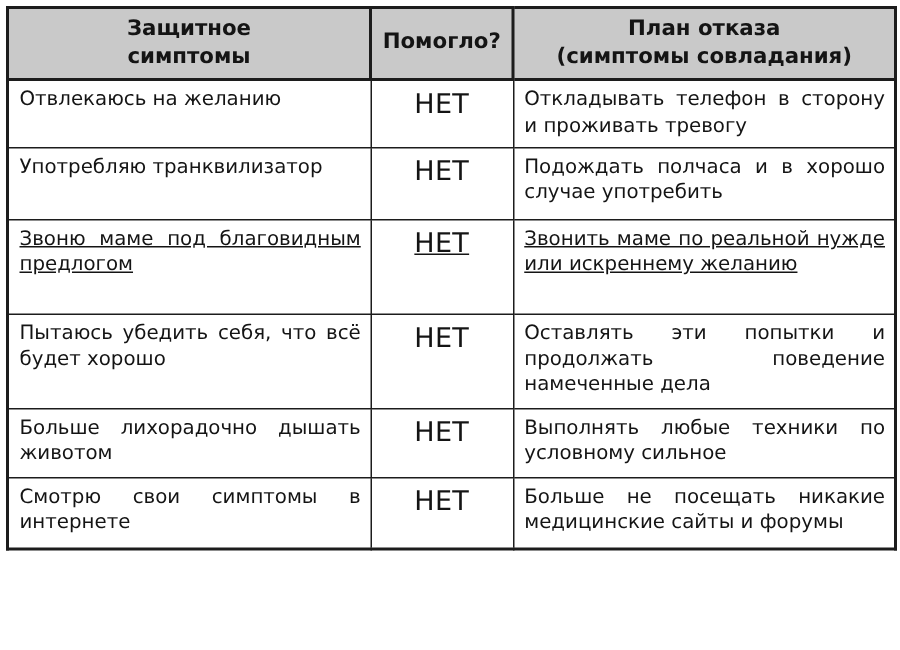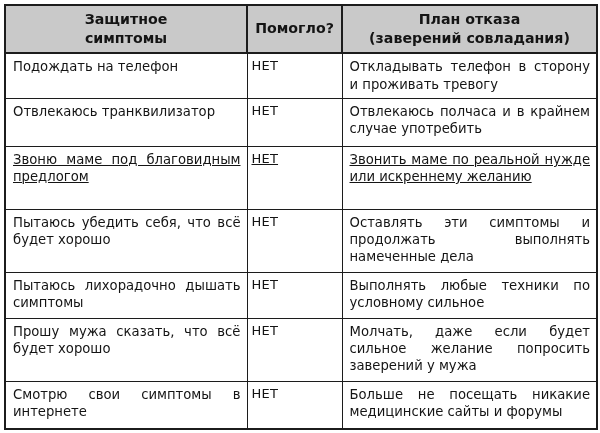--- a/index.html
+++ b/index.html
@@ -57,22 +57,22 @@
     padding: 4px 6px 5px 7px;
     background: #ffffff;
     box-sizing: border-box;
   }
   tbody td.behavior {
     text-align: justify;
     text-align-last: left;
     hyphens: manual;
   }
   tbody td.helped {
-    text-align: left;
-    font-size: 13px;
+    text-align: center;
+    font-size: 18px;
     letter-spacing: 0.2px;
     padding-left: 4px;
     padding-right: 4px;
   }
   tbody td.plan {
     text-align: justify;
     text-align-last: left;
     hyphens: manual;
   }
   tbody tr.r0 td { height: 45px; }
@@ -97,54 +97,49 @@
       <tr>
         <th>
           <span class="hl">Защитное</span>
           <span class="hl">симптомы</span>
         </th>
         <th>
           <span class="hl">Помогло?</span>
         </th>
         <th>
           <span class="hl">План отказа</span>
-          <span class="hl">(заверений совладания)</span>
+          <span class="hl">(симптомы совладания)</span>
         </th>
       </tr>
     </thead>
     <tbody>
       <tr class="r0">
-        <td class="behavior">Подождать на телефон</td>
+        <td class="behavior">Отвлекаюсь на желанию</td>
         <td class="helped">НЕТ</td>
         <td class="plan">Откладывать телефон в сторону и проживать тревогу</td>
       </tr>
       <tr class="r1">
-        <td class="behavior">Отвлекаюсь транквилизатор</td>
+        <td class="behavior">Употребляю транквилизатор</td>
         <td class="helped">НЕТ</td>
-        <td class="plan">Отвлекаюсь полчаса и в крайнем случае употребить</td>
+        <td class="plan">Подождать полчаса и в хорошо случае употребить</td>
       </tr>
       <tr class="r2">
         <td class="behavior">Звоню маме под благовидным предлогом</td>
         <td class="helped">НЕТ</td>
         <td class="plan">Звонить маме по реальной нужде или искреннему желанию</td>
       </tr>
       <tr class="r3">
         <td class="behavior">Пытаюсь убедить себя, что всё будет хорошо</td>
         <td class="helped">НЕТ</td>
-        <td class="plan">Оставлять эти симптомы и продолжать выполнять намеченные дела</td>
+        <td class="plan">Оставлять эти попытки и продолжать поведение намеченные дела</td>
       </tr>
       <tr class="r4">
-        <td class="behavior">Пытаюсь лихорадочно дышать симптомы</td>
+        <td class="behavior">Больше лихорадочно дышать животом</td>
         <td class="helped">НЕТ</td>
         <td class="plan">Выполнять любые техники по условному сильное</td>
-      </tr>
-      <tr class="r5">
-        <td class="behavior">Прошу мужа сказать, что всё будет хорошо</td>
-        <td class="helped">НЕТ</td>
-        <td class="plan">Молчать, даже если будет сильное желание попросить заверений у мужа</td>
       </tr>
       <tr class="r6">
         <td class="behavior">Смотрю свои симптомы в интернете</td>
         <td class="helped">НЕТ</td>
         <td class="plan">Больше не посещать никакие медицинские сайты и форумы</td>
       </tr>
     </tbody>
   </table>
 </div>
 

